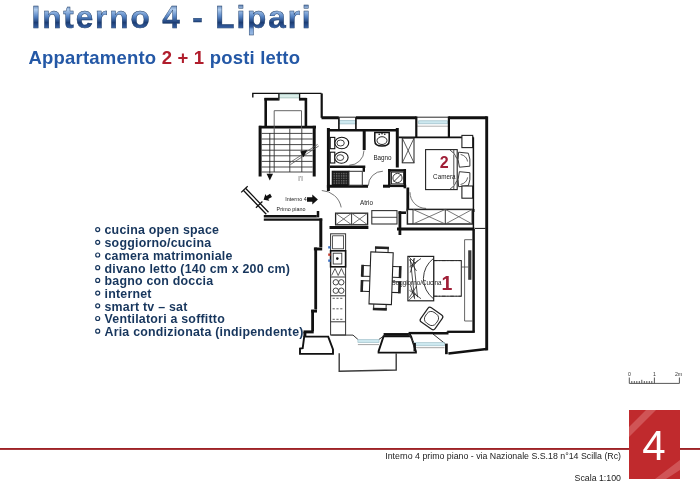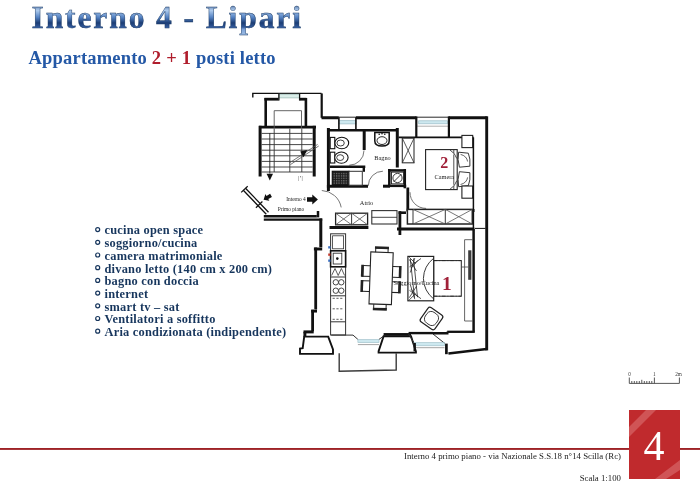--- a/index.html
+++ b/index.html
@@ -1,16 +1,16 @@
 <!DOCTYPE html>
 <html><head>
 <meta charset="utf-8">
 <style>
   html,body{margin:0;padding:0;background:#fff;}
-  #page{width:700px;height:500px;position:relative;font-family:Liberation Serif, serif;}
+  #page{width:700px;height:500px;position:relative;font-family:Liberation Sans, sans-serif;}
   svg{position:absolute;left:0;top:0;}
 </style>
 </head>
 <body>
 <div id="page">
 <svg width="700" height="500" viewBox="0 0 700 500">
 <defs>
   <linearGradient id="tg" x1="0" y1="0" x2="0" y2="1">
     <stop offset="0" stop-color="#16335f"></stop>
     <stop offset="0.08" stop-color="#2d5089"></stop>

